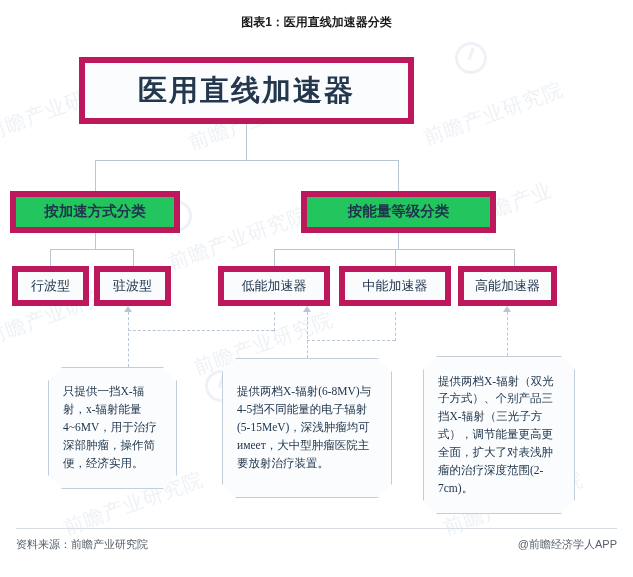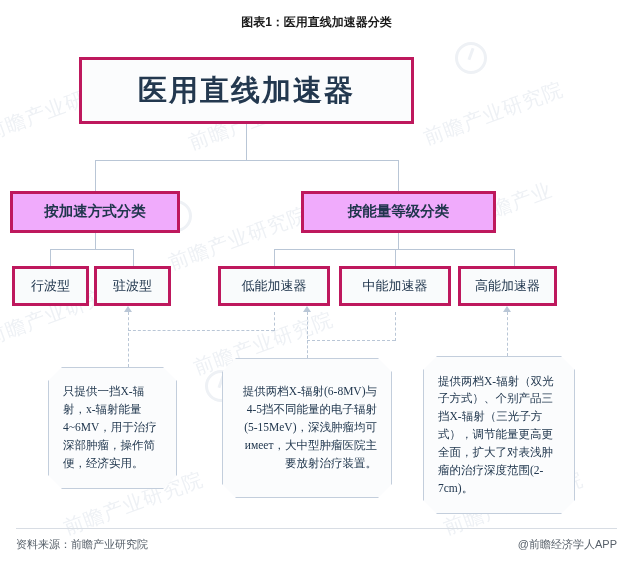--- a/index.html
+++ b/index.html
@@ -59,21 +59,21 @@
     text-align: center;
     font-size: 12px;
     font-weight: bold;
     color: #1a1a1a;
     z-index: 5;
   }
   
   .box {
     position: absolute;
     box-sizing: border-box;
-    border: 3px solid #be185d;
+    border: 6px solid #be185d;
     background: #ffffff;
     display: flex;
     align-items: center;
     justify-content: center;
     text-align: center;
     z-index: 4;
     line-height: 1.35;
   }
   .root {
     left: 79px; top: 57px;
@@ -81,21 +81,21 @@
     font-size: 29px;
     font-weight: bold;
     letter-spacing: 2px;
     color: #23384f;
     background: #fbfcfd;
   }
   .lvl2 {
     font-size: 14.5px;
     font-weight: bold;
     color: #20364d;
-    background: #f0abfc;
+    background: #22c55e;
     height: 42px;
   }
   .lvl2.a { left: 10px; top: 191px; width: 170px; }
   .lvl2.b { left: 301px; top: 191px; width: 195px; }
   .lvl3 {
     font-size: 13px;
     color: #20364d;
     background: #f9fbfc;
     height: 40px;
   }
@@ -114,21 +114,21 @@
     padding: 14px 14px;
     font-size: 11.5px;
     line-height: 1.55;
     color: #22384f;
     font-family: "Liberation Serif", serif;
     clip-path: polygon(14px 0, calc(100% - 14px) 0, 100% 14px, 100% calc(100% - 14px), calc(100% - 14px) 100%, 14px 100%, 0 calc(100% - 14px), 0 14px);
     display: flex;
     align-items: center;
   }
   .note.n1 { left: 48px;  top: 367px; width: 129px; height: 122px; }
-  .note.n2 { left: 222px; top: 358px; width: 170px; height: 140px; text-align: right; }
+  .note.n2 { left: 222px; top: 358px; width: 170px; height: 140px; }
   .note.n3 { left: 423px; top: 356px; width: 152px; height: 158px; }
   
   .line {
     position: absolute;
     background: #b9c6d6;
     z-index: 2;
   }
   .h { height: 1px; }
   .v { width: 1px; }
   .dash-v {

